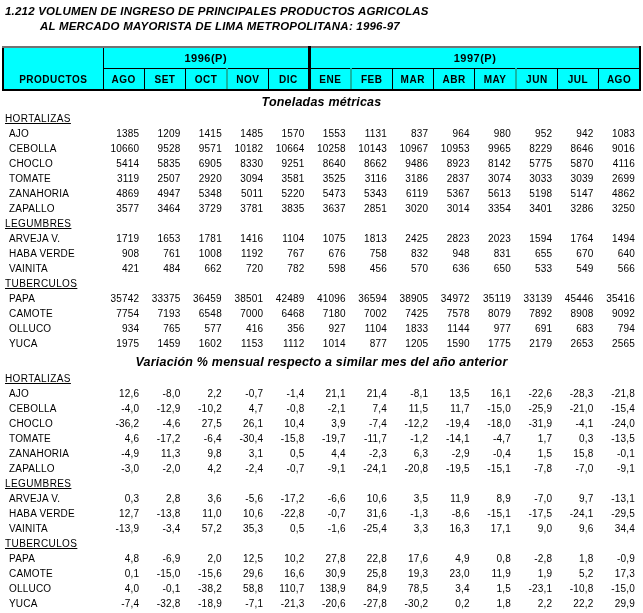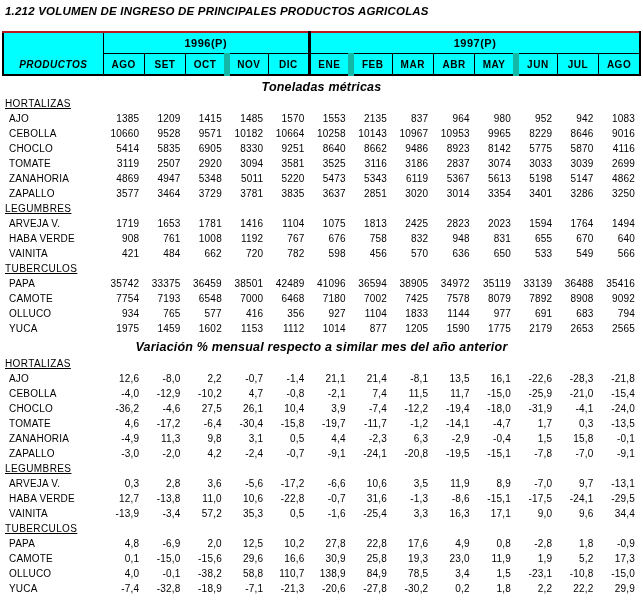--- a/index.html
+++ b/index.html
@@ -37,27 +37,26 @@
     text-align:center;
     vertical-align:middle;
   }
   thead th.year-cell { font-size:11px; }
   thead th.products-cell {
     vertical-align:bottom;
     padding-bottom:4px;
     border-left:2px solid #000;
     border-top:2px solid #000;
     border-bottom:2px solid #000;
-    font-style:italic;
-  }
-  thead tr.year-row th { border-top:2px solid #b91c1c; }
+  }
+  thead tr.year-row th { border-top:2px solid #737373; }
   thead tr.month-row th { border-bottom:2px solid #000; }
   thead th.last-col { border-right:2px solid #000; }
   thead th.year-sep { border-left:3px solid #000; }
-  thead th.thick-left { border-left:6px solid #14b8a6; }
+  thead th.thick-left { border-left:2px solid #14b8a6; }
 
   tbody td {
     font-size:10px;
     letter-spacing:0.2px;
     padding:0 5px 0 0;
     text-align:right;
     height:15px;
     white-space:nowrap;
     overflow:hidden;
   }
@@ -81,20 +80,21 @@
   }
   tbody tr.group-row span { text-decoration:underline; letter-spacing:0.4px; }
 </style>
 </head>
 <body>
 
 <div class="page">
 
   <div class="title-block">
     <div class="title-line l1">1.212 VOLUMEN DE INGRESO DE PRINCIPALES PRODUCTOS AGRICOLAS</div>
+    <div class="title-line l2">AL MERCADO MAYORISTA DE LIMA METROPOLITANA: 1996-97</div>
   </div>
 
   <table class="main">
     <colgroup>
       <col class="prod-col">
       <col>
         <col>
         <col>
         <col>
         <col>
@@ -137,21 +137,21 @@
           <td colspan="14"><span>HORTALIZAS</span></td>
         </tr>
         <tr class="data-row">
           <td class="row-label">AJO</td>
           <td>1385</td>
           <td>1209</td>
           <td>1415</td>
           <td>1485</td>
           <td>1570</td>
           <td>1553</td>
-          <td>2135</td>
+          <td>1131</td>
           <td>837</td>
           <td>964</td>
           <td>980</td>
           <td>952</td>
           <td>942</td>
           <td>1083</td>
         </tr>
         <tr class="data-row">
           <td class="row-label">CEBOLLA</td>
           <td>10660</td>
@@ -292,21 +292,21 @@
           <td>33375</td>
           <td>36459</td>
           <td>38501</td>
           <td>42489</td>
           <td>41096</td>
           <td>36594</td>
           <td>38905</td>
           <td>34972</td>
           <td>35119</td>
           <td>33139</td>
-          <td>36488</td>
+          <td>45446</td>
           <td>35416</td>
         </tr>
         <tr class="data-row">
           <td class="row-label">CAMOTE</td>
           <td>7754</td>
           <td>7193</td>
           <td>6548</td>
           <td>7000</td>
           <td>6468</td>
           <td>7180</td>

